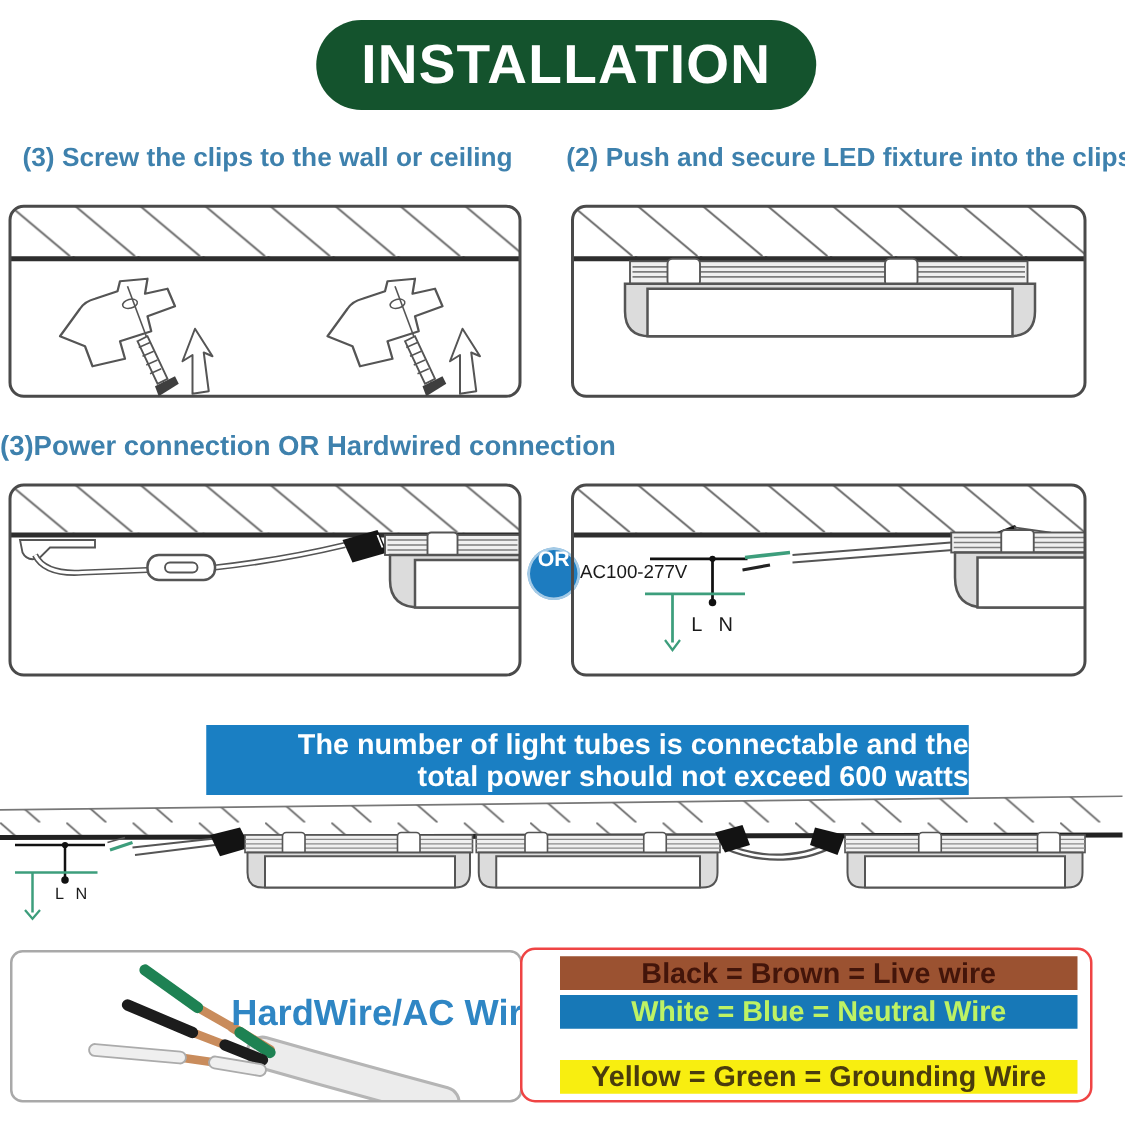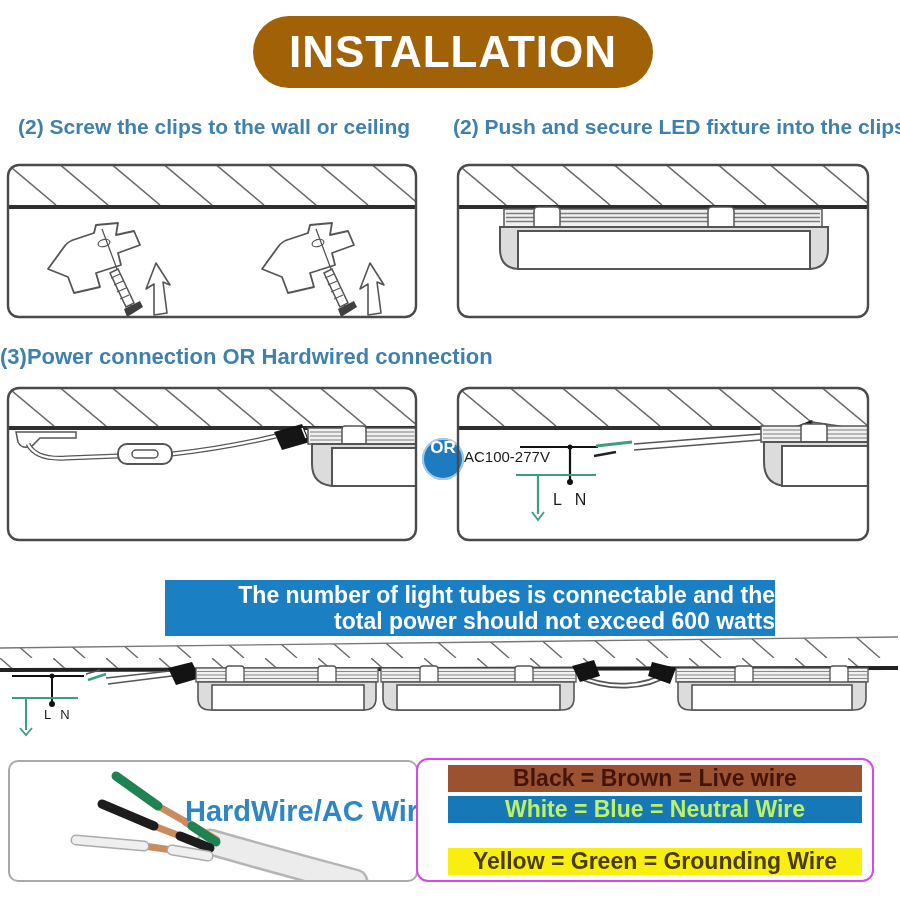--- a/index.html
+++ b/index.html
@@ -13,37 +13,37 @@
   .step3-heading{left:0;top:344px;width:900px;font-size:22px;font-weight:bold;}
   .or-badge{left:422px;top:438px;width:42px;height:42px;border-radius:50%;
       display:flex;justify-content:center;color:#fff;
       font-size:17px;font-weight:bold;box-shadow:0 0 0 2px rgba(255,255,255,.6) inset;}
   .banner{left:165px;top:580px;width:572px;height:56px;display:flex;flex-direction:column;
       align-items:flex-end;justify-content:center;z-index:5;padding-left:38px;}
   .banner div{color:#fff;font-size:23px;font-weight:bold;line-height:26px;white-space:nowrap;}
   .hardwire-box{left:8px;top:760px;width:410px;height:122px;border:2px solid #a9a9a9;
       border-radius:10px;box-sizing:border-box;background:#fff;}
   .hardwire-label{left:175px;top:33px;font-size:29px;font-weight:bold;white-space:nowrap;}
-  .legend-box{left:416px;top:758px;width:458px;height:124px;border:2px solid #d946ef;
+  .legend-box{left:416px;top:758px;width:458px;height:124px;border:2px solid #ef4444;
       border-radius:12px;box-sizing:border-box;background:#fff;display:flex;flex-direction:column;
       justify-content:center;gap:4px;padding:6px 10px 6px 30px;}
   .legend-row{height:34px;display:flex;align-items:center;justify-content:center;
       font-size:23px;font-weight:bold;white-space:nowrap;}
   svg text{font-family:"Liberation Sans", sans-serif;}
 </style>
 </head>
 <body>
 
 <div id="stage">
 
-  <div class="abs title-pill" style="background-color: #a16207; text-align: right;">
+  <div class="abs title-pill" style="background-color: #14532d; text-align: right;">
     <span>INSTALLATION</span>
   </div>
 
-  <div class="abs step-heading" style="left: 18px; top: 115px; color: rgb(62, 129, 173);">(2) Screw the clips to the wall or ceiling</div>
+  <div class="abs step-heading" style="left: 18px; top: 115px; color: rgb(62, 129, 173);">(3) Screw the clips to the wall or ceiling</div>
   <div class="abs step-heading" style="left: 453px; top: 115px; color: rgb(62, 129, 173);">(2) Push and secure LED fixture into the clips</div>
 
   <svg class="abs" style="left:6px;top:163px;" width="412" height="156" viewBox="0 0 412 156">
     <defs>
       <pattern id="h1" width="52" height="42" patternUnits="userSpaceOnUse">
         <line x1="0" y1="0" x2="50" y2="42" stroke="#6a6a6a" stroke-width="1.6"></line>
       </pattern>
       <clipPath id="c1">
           <rect x="2" y="2" width="408" height="152" rx="11"></rect>
         </clipPath>

